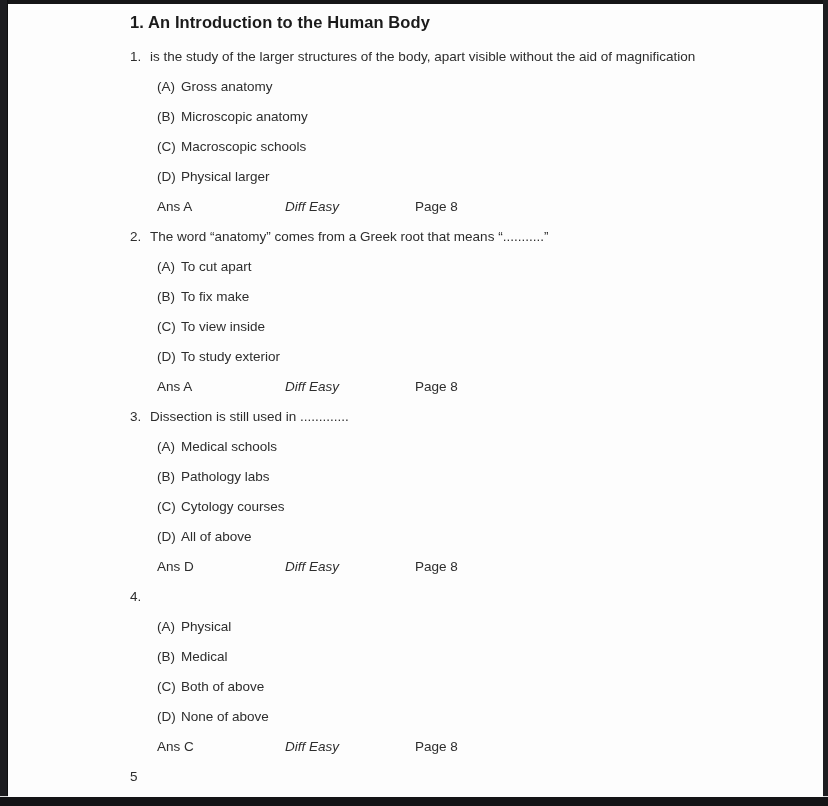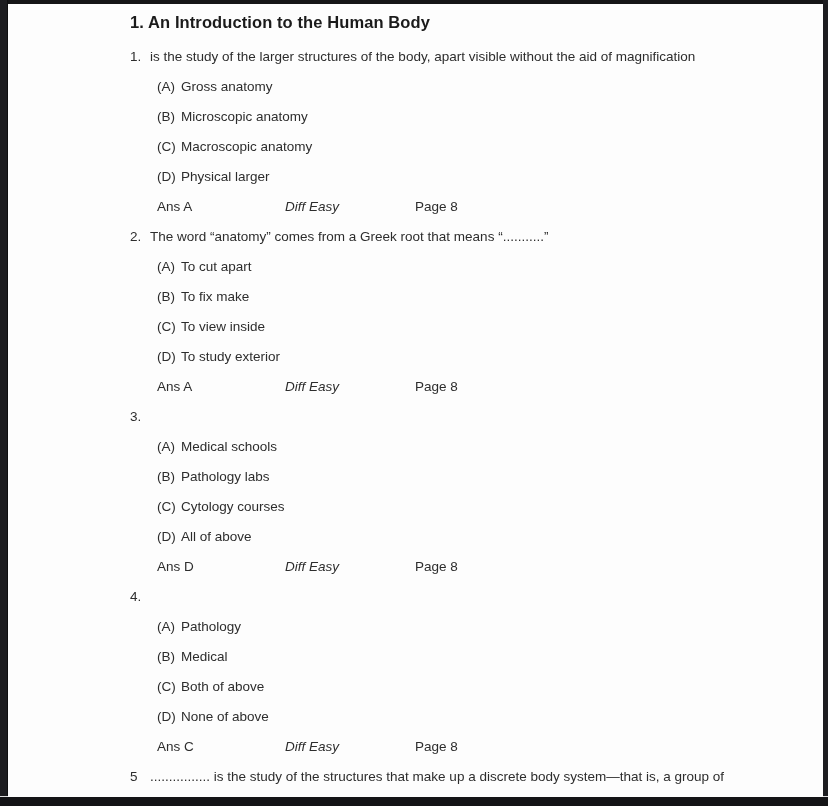--- a/index.html
+++ b/index.html
@@ -88,21 +88,21 @@
         <div class="row indent">
           <span class="opt-label">(A)</span>
           <span>Gross anatomy</span>
         </div>
         <div class="row indent">
           <span class="opt-label">(B)</span>
           <span>Microscopic anatomy</span>
         </div>
         <div class="row indent">
           <span class="opt-label">(C)</span>
-          <span>Macroscopic anatomy</span>
+          <span>Macroscopic schools</span>
         </div>
         <div class="row indent">
           <span class="opt-label">(D)</span>
           <span>Physical larger</span>
         </div>
         <div class="row indent">
           <span class="ans-cell">Ans A</span>
           <span class="diff-cell">Diff Easy</span>
           <span class="page-cell">Page 8</span>
         </div>
@@ -128,20 +128,21 @@
           <span>To study exterior</span>
         </div>
         <div class="row indent">
           <span class="ans-cell">Ans A</span>
           <span class="diff-cell">Diff Easy</span>
           <span class="page-cell">Page 8</span>
         </div>
 
         <div class="row">
           <span class="q-num">3.</span>
+          <span>Dissection is still used in .............</span>
         </div>
         <div class="row indent">
           <span class="opt-label">(A)</span>
           <span>Medical schools</span>
         </div>
         <div class="row indent">
           <span class="opt-label">(B)</span>
           <span>Pathology labs</span>
         </div>
         <div class="row indent">
@@ -156,21 +157,21 @@
           <span class="ans-cell">Ans D</span>
           <span class="diff-cell">Diff Easy</span>
           <span class="page-cell">Page 8</span>
         </div>
 
         <div class="row">
           <span class="q-num">4.</span>
         </div>
         <div class="row indent">
           <span class="opt-label">(A)</span>
-          <span>Pathology</span>
+          <span>Physical</span>
         </div>
         <div class="row indent">
           <span class="opt-label">(B)</span>
           <span>Medical</span>
         </div>
         <div class="row indent">
           <span class="opt-label">(C)</span>
           <span>Both of above</span>
         </div>
         <div class="row indent">
@@ -178,19 +179,18 @@
           <span>None of above</span>
         </div>
         <div class="row indent">
           <span class="ans-cell">Ans C</span>
           <span class="diff-cell">Diff Easy</span>
           <span class="page-cell">Page 8</span>
         </div>
 
         <div class="row">
           <span class="q-num">5</span>
-          <span>................ is the study of the structures that make up a discrete body system—that is, a group of</span>
         </div>
 
       </div>
     </div>
   </div>
 </div>
 
 </body></html>

